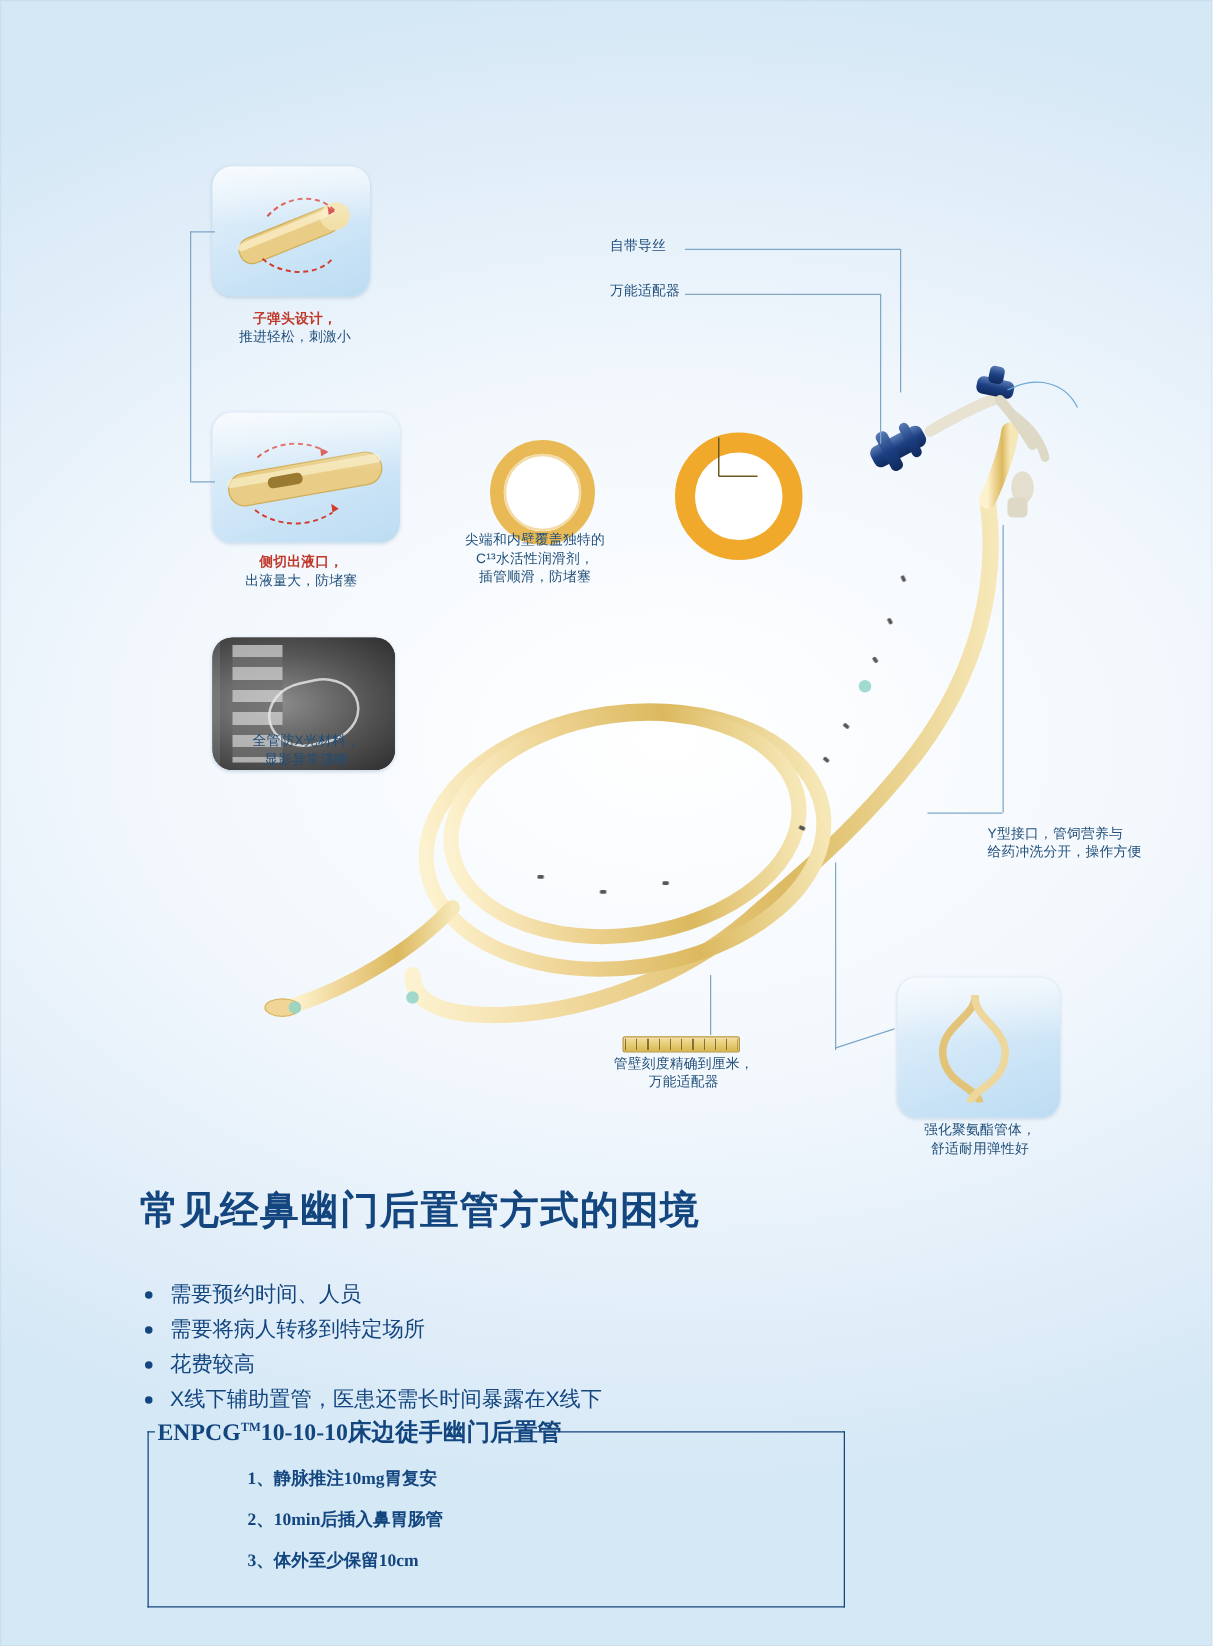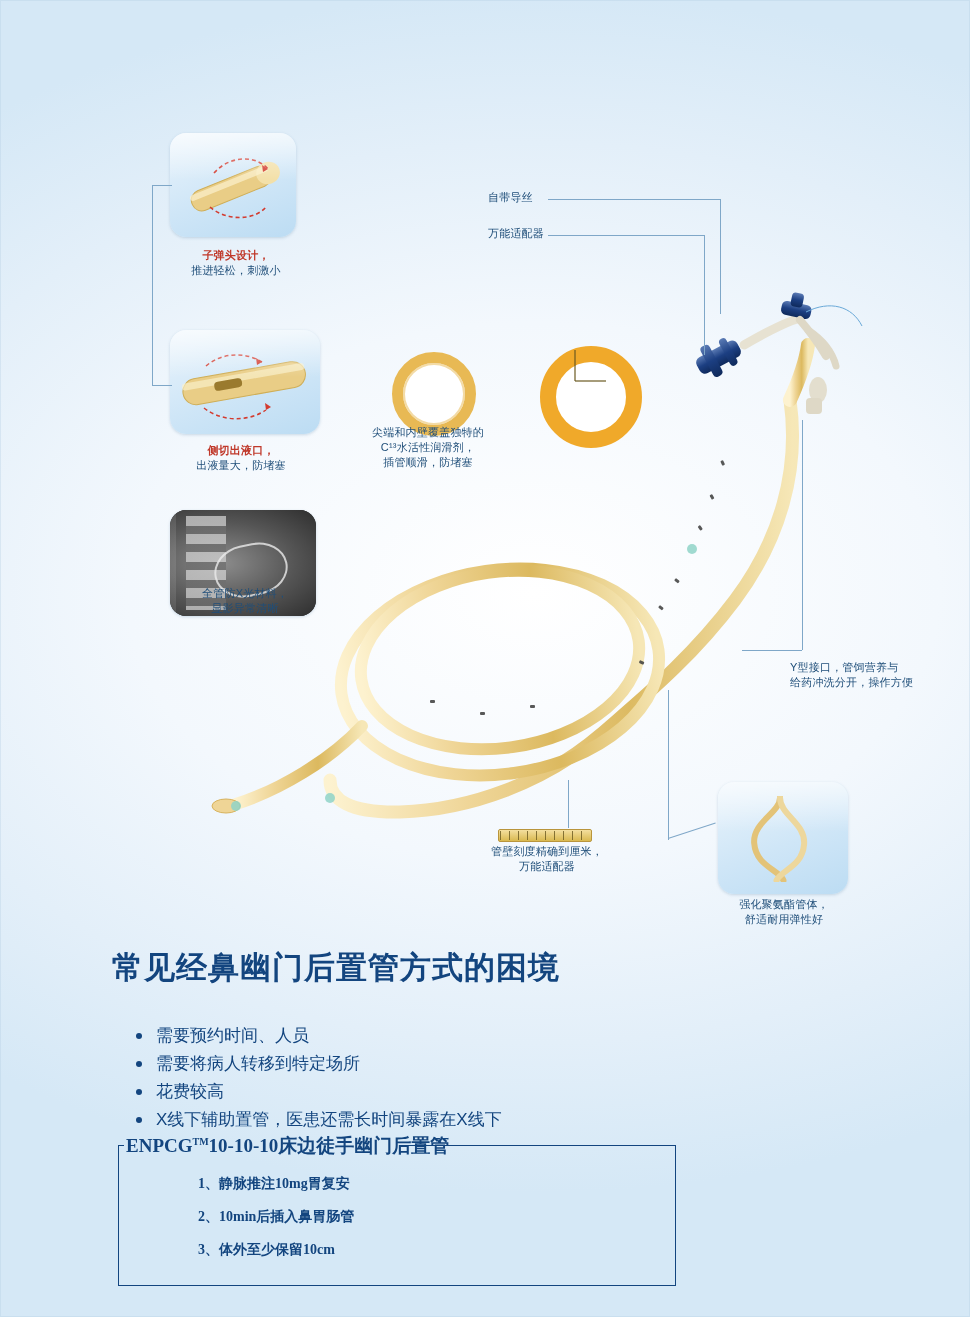--- a/index.html
+++ b/index.html
@@ -121,21 +121,21 @@
     position:absolute;left:112px;top:17px;
     font-size:31px;font-weight:bold;color:#13457f;
     letter-spacing:1px;
     font-family:"Liberation Sans", sans-serif;
   }
   #subtitle{
     position:absolute;left:112px;top:62px;
     font-size:16px;font-weight:bold;color:#13457f;
   }
   #bullets{
-    position:absolute;left:132px;top:92px;width:760px;
+    position:absolute;left:112px;top:92px;width:760px;
     list-style:none;margin:0;padding:0;
   }
   #bullets li{
     position:relative;
     font-size:17px;line-height:28px;color:#13457f;
     padding-left:24px;
   }
   #bullets li:before{
     content:"";position:absolute;left:4px;top:11px;
     width:6px;height:6px;border-radius:50%;background:#13457f;

